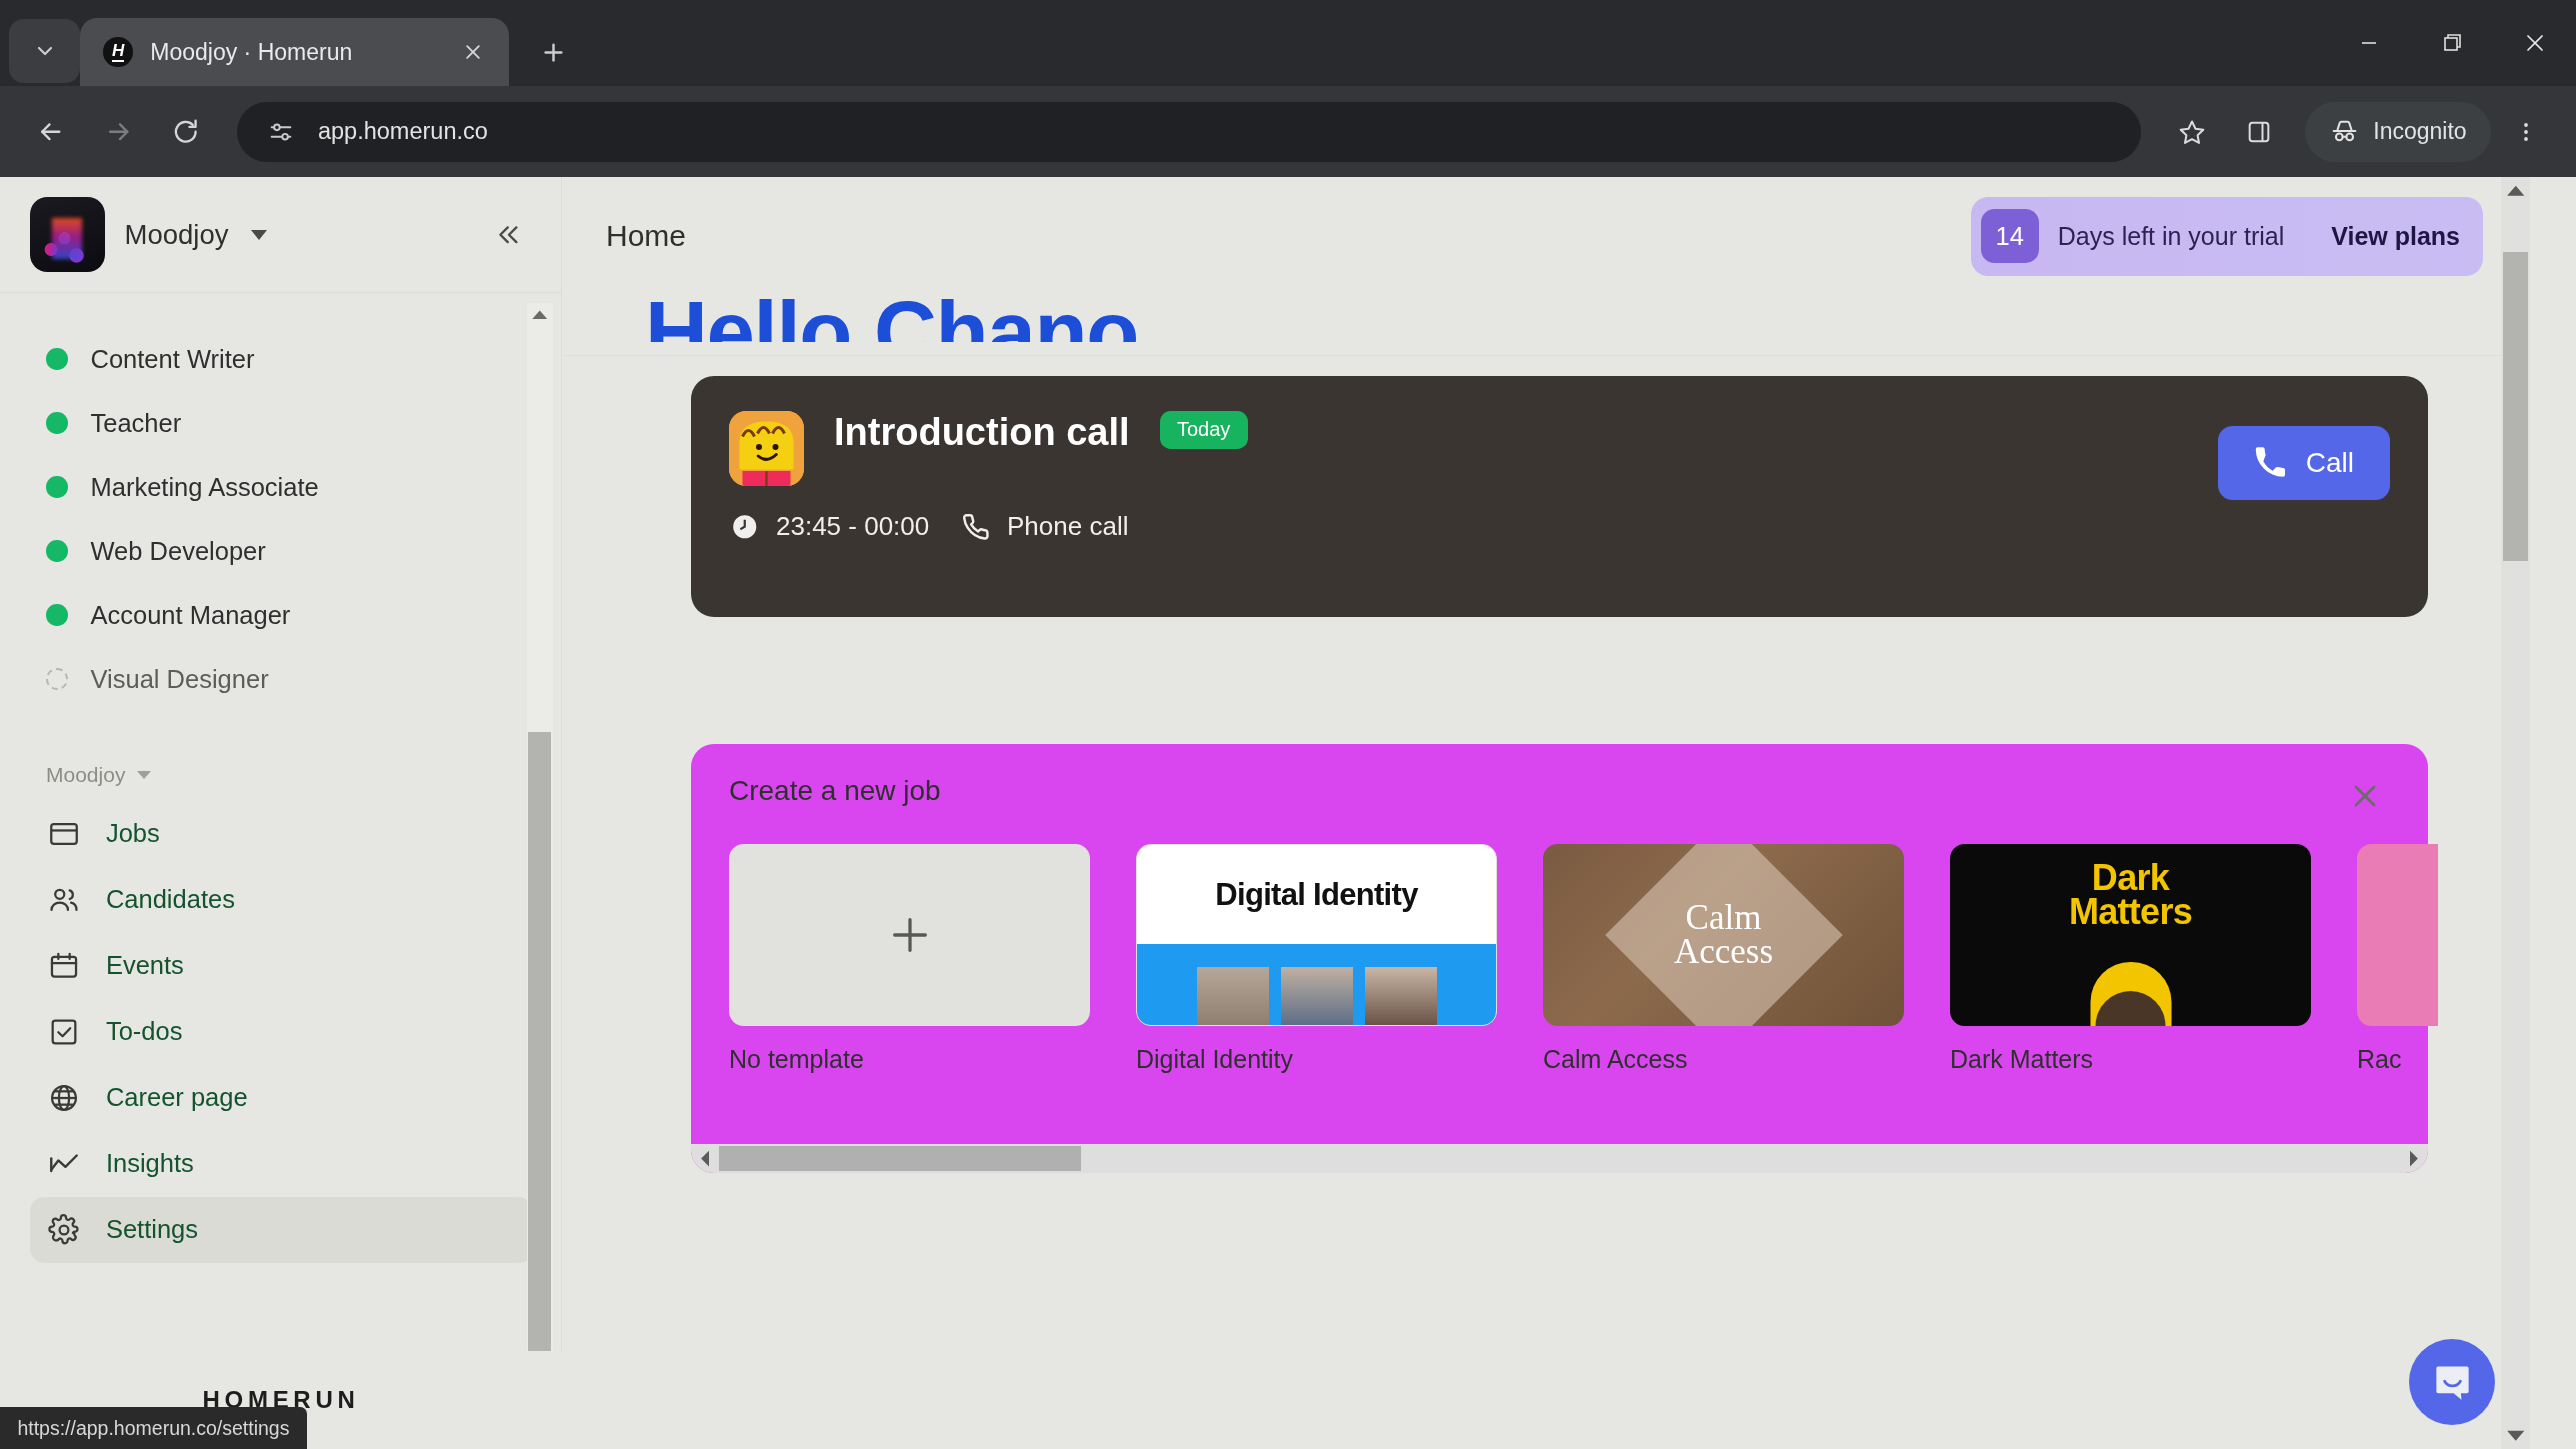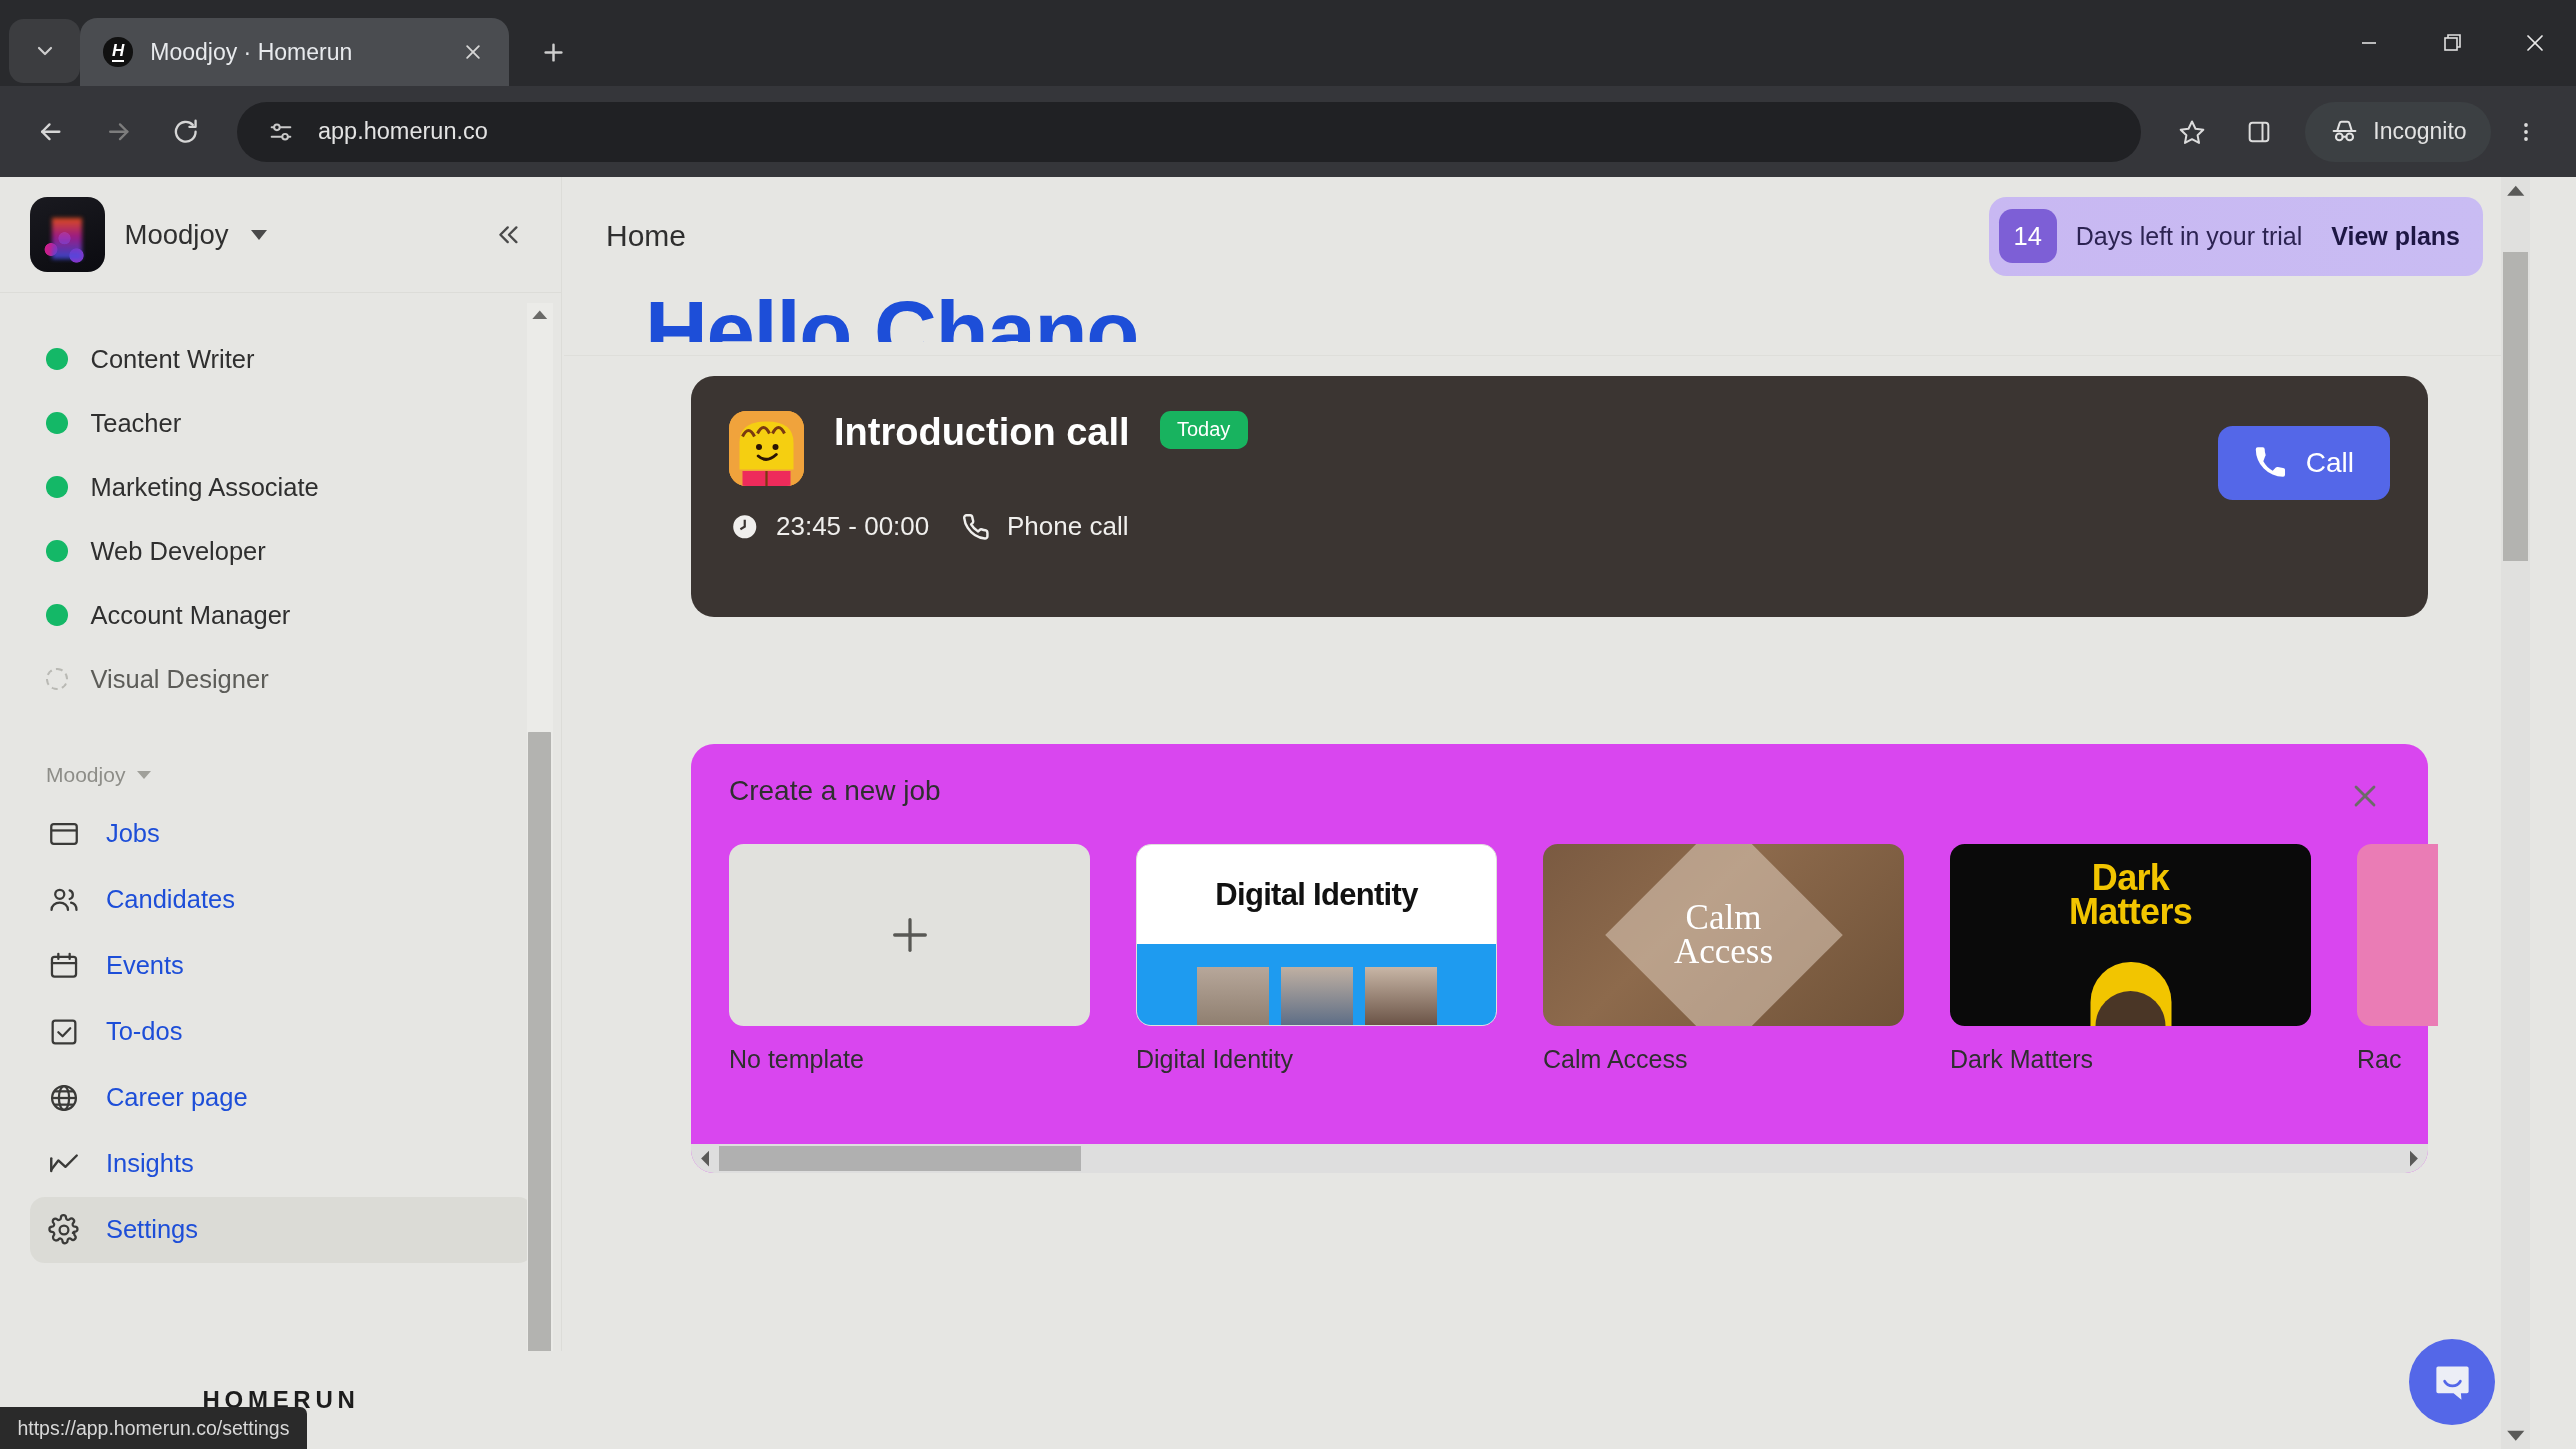--- a/index.html
+++ b/index.html
@@ -144,21 +144,21 @@
   .section-head .c { width:0;height:0;border-left:7.4px solid transparent;border-right:7.4px solid transparent;border-top:8px solid #a0a09a; }
 
   .nav-list { padding:2.7px 29.5px 0 29.5px; }
   .nav-item {
     height:66px; border-radius:14.8px; display:flex; align-items:center;
     gap:24px; padding:0 17.4px;
   }
   .nav-item.active { background:#dbdbd6; }
   .nav-ico { width:35px; height:35px; flex:0 0 auto; display:flex; align-items:center; justify-content:center; }
   .nav-ico svg { width:34px; height:34px; }
-  .nav-label { font-size:25.5px; color:#1d4ed8; }
+  .nav-label { font-size:25.5px; color:#14532d; }
 
   .sb-scrollbar {
     position:absolute; right:9.4px; top:6.7px; width:25.5px; height:1140px;
     background:#ebebe8;
   }
   .sb-scrollbar .arr { position:absolute; left:0; width:25.5px; height:24px; display:flex; align-items:center; justify-content:center; }
   .sb-scrollbar .arr.up { top:0; } .sb-scrollbar .arr.dn { bottom:0; }
   .sb-scrollbar .thumb {
     position:absolute; left:1.3px; width:23px; top:429px; height:671px;
     background:#b3b3b0; border-radius:0.7px;
@@ -186,21 +186,21 @@
     margin-left:auto; height:79px; border-radius:17.4px;
     background:linear-gradient(90deg,#c8b8f2 0%, #c9bcf3 100%);
     display:flex; align-items:center; gap:0; padding:0 23px 0 10px;
   }
   .trial-badge {
     width:58px; height:54px; border-radius:13.4px; background:#7d5fd6;
     color:#fff; font-size:25.5px; display:flex; align-items:center; justify-content:center;
     font-weight:400; flex:0 0 auto;
   }
   .trial-text { font-size:25px; color:#2c2352; margin-left:19px; white-space:nowrap; }
-  .trial-link { font-size:25px; color:#1e1744; font-weight:700; margin-left:29px; white-space:nowrap; }
+  .trial-link { font-size:25px; color:#1e1744; font-weight:700; margin-left:47px; white-space:nowrap; }
 
   .main-scroll { position:absolute; left:0; top:118px; width:1966px; height:1154px; }
 
   .big-heading {
     position:absolute; left:81px; top:-13.4px; font-size:87px; font-weight:700;
     color:#1d4ed8; letter-spacing:-1.3px; white-space:nowrap;
   }
   .heading-clip { position:absolute; left:0; top:0; width:1966px; height:47px; overflow:hidden; }
 
   .hr-line { position:absolute; left:0; top:60px; width:1966px; height:1.3px; background:#dedeDA; }

